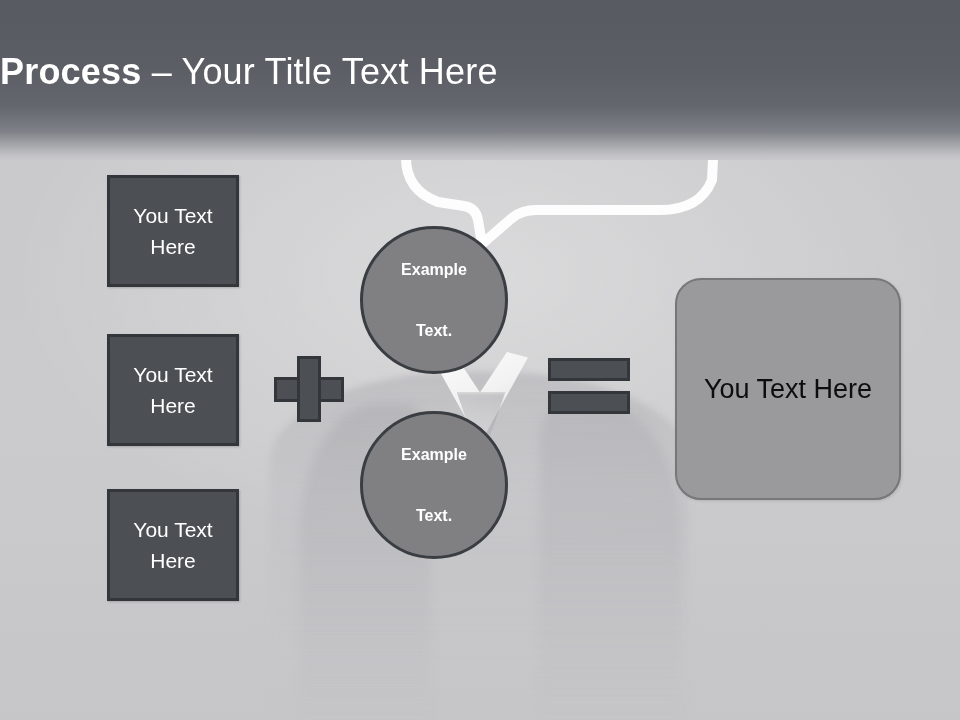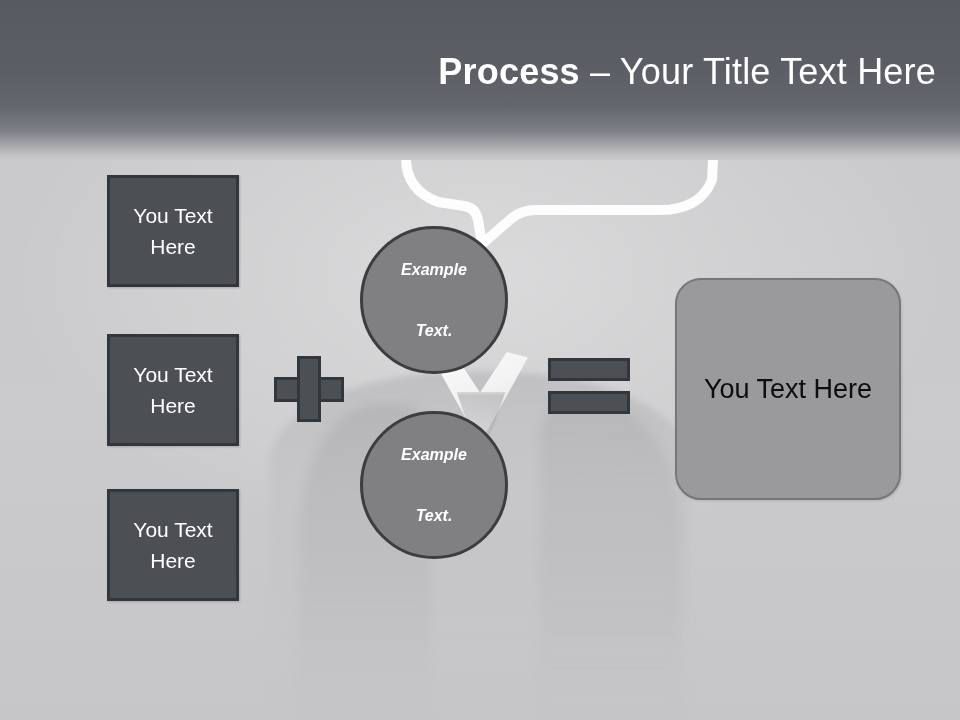--- a/index.html
+++ b/index.html
@@ -95,21 +95,21 @@
     height: 160px;
     background: linear-gradient(180deg,
       #575a61 0%, #5b5e65 42%, #64666d 66%, #7d8086 82%,
       #a7a8ac 91%, #c2c2c5 97%, #c9c9cb 100%);
     pointer-events: none;
   }
   .title {
     position: absolute;
     left: 0; top: 50px;
     width: 936px;
-    text-align: right;
+    text-align: left;
     color: #ffffff;
     font-size: 36px;
     line-height: 44px;
     letter-spacing: 0.2px;
     white-space: nowrap;
   }
   .title .strong { font-weight: 700; }
   .title .light  { font-weight: 400; }
 
   
@@ -176,21 +176,20 @@
     border: 3px solid #3a3d41;
     box-sizing: border-box;
     display: flex;
     flex-direction: column;
     align-items: center;
     justify-content: center;
     color: #ffffff;
     font-size: 16px;
     line-height: 24px;
     font-weight: 700;
-    font-style: italic;
     text-align: center;
     gap: 37px;
   }
   .circle-1 { left: 360px; top: 226px; }
   .circle-2 { left: 360px; top: 411px; }
 
   
   .result {
     position: absolute;
     left: 675px;

